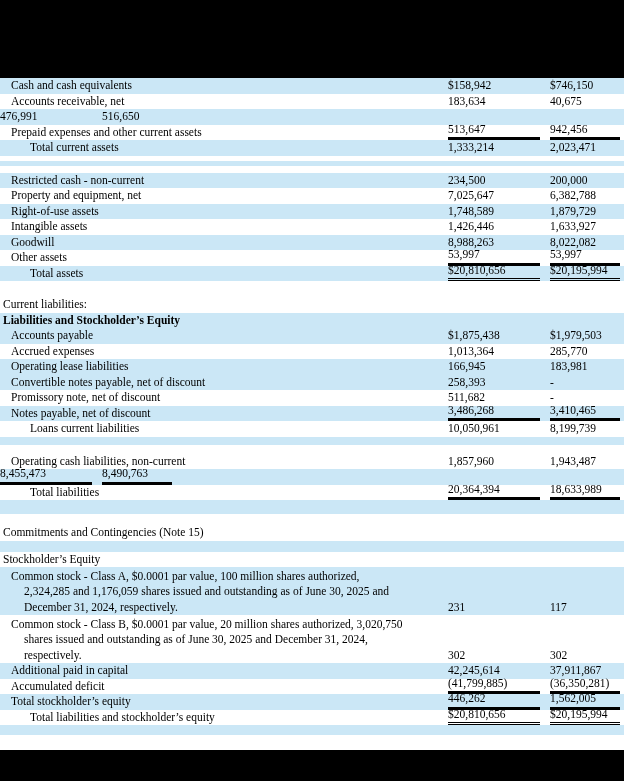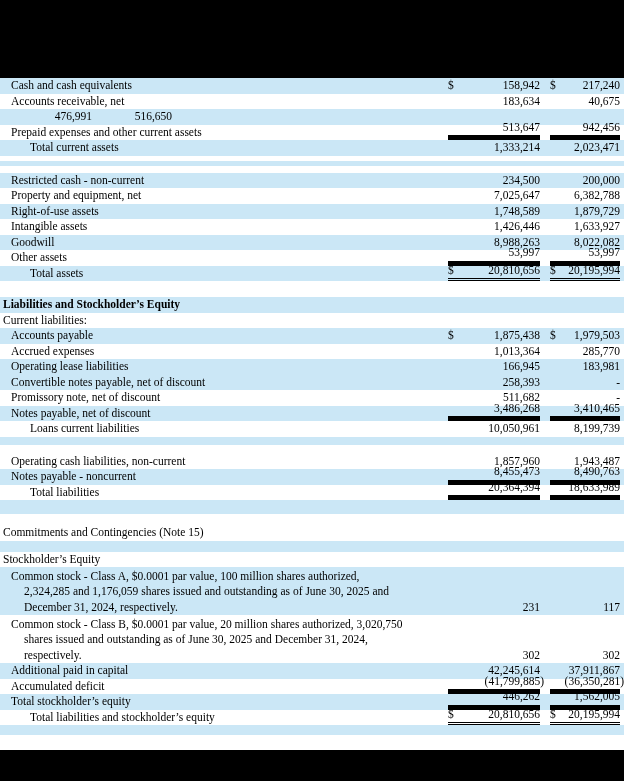--- a/index.html
+++ b/index.html
@@ -30,44 +30,44 @@
   .lab.ind0{padding-left:3px;}
   .lab.ind1{padding-left:11px;}
   .lab.ind2{padding-left:30px;}
   .lab .l2{padding-left:13px;}
   .val{
     display:flex;align-items:baseline;flex:0 0 auto;
     font-size:11.5px;line-height:15.5px;box-sizing:border-box;
   }
   .val.v1{width:92px;}
   .val.v2{width:70px;margin-left:10px;}
-  .val .num{flex:1 1 auto;text-align:right;white-space:nowrap;}
+  .val .num{flex:1 1 auto;text-align:left;white-space:nowrap;}
   .val .num.paren{margin-right:-4px;}
   .val .dol{flex:0 0 auto;}
-  .val.ul-s{border-bottom:5px solid #000000;}
+  .val.ul-s{border-bottom:3px solid #000000;}
   .val.ul-d{border-bottom:3px double #000;}
   .spacer{width:100%;}
   .spacer.blue{background:var(--row-blue,#cbe7f6);}
   .spacer.white{background:#fff;}
 </style>
 </head>
 <body style="--row-blue: #cbe7f6;">
 
 <div class="letterbox top"></div>
 
 <div class="sheet">
     <div class="row blue">
       <div class="lab ind1">Cash and cash equivalents</div>
       <div class="val v1">
         <span class="dol">$</span>
         <span class="num">158,942</span>
       </div>
       <div class="val v2">
         <span class="dol">$</span>
-        <span class="num">217,240</span>
+        <span class="num">746,150</span>
       </div>
     </div>
     <div class="row white">
       <div class="lab ind1">Accounts receivable, net</div>
       <div class="val v1">
         <span class="num">183,634</span>
       </div>
       <div class="val v2">
         <span class="num">40,675</span>
       </div>
@@ -160,30 +160,30 @@
       <div class="val v1 ul-d">
         <span class="dol">$</span>
         <span class="num">20,810,656</span>
       </div>
       <div class="val v2 ul-d">
         <span class="dol">$</span>
         <span class="num">20,195,994</span>
       </div>
     </div>
     <div class="spacer white" style="height: 16px;"></div>
+    <div class="row white">
+      <div class="lab ind0">Current liabilities:</div>
+      <div class="val v1"></div>
+      <div class="val v2"></div>
+    </div>
     <div class="row blue bold">
       <div class="lab ind0">Liabilities and Stockholder’s Equity</div>
       <div class="val v1"></div>
       <div class="val v2"></div>
     </div>
-    <div class="row white">
-      <div class="lab ind0">Current liabilities:</div>
-      <div class="val v1"></div>
-      <div class="val v2"></div>
-    </div>
     <div class="row blue">
       <div class="lab ind1">Accounts payable</div>
       <div class="val v1">
         <span class="dol">$</span>
         <span class="num">1,875,438</span>
       </div>
       <div class="val v2">
         <span class="dol">$</span>
         <span class="num">1,979,503</span>
       </div>
@@ -247,21 +247,20 @@
     <div class="row white">
       <div class="lab ind1">Operating cash liabilities, non-current</div>
       <div class="val v1">
         <span class="num">1,857,960</span>
       </div>
       <div class="val v2">
         <span class="num">1,943,487</span>
       </div>
     </div>
     <div class="row blue">
-      <div class="lab ind1">Notes payable - noncurrent</div>
       <div class="val v1 ul-s">
         <span class="num">8,455,473</span>
       </div>
       <div class="val v2 ul-s">
         <span class="num">8,490,763</span>
       </div>
     </div>
     <div class="row white">
       <div class="lab ind2">Total liabilities</div>
       <div class="val v1 ul-s">

